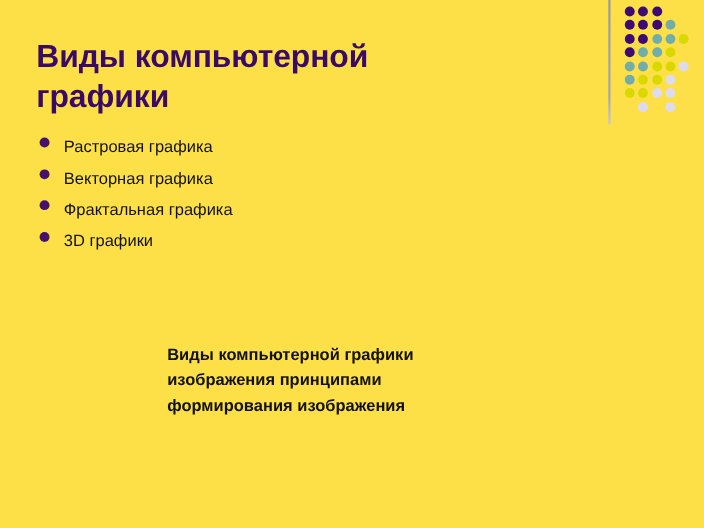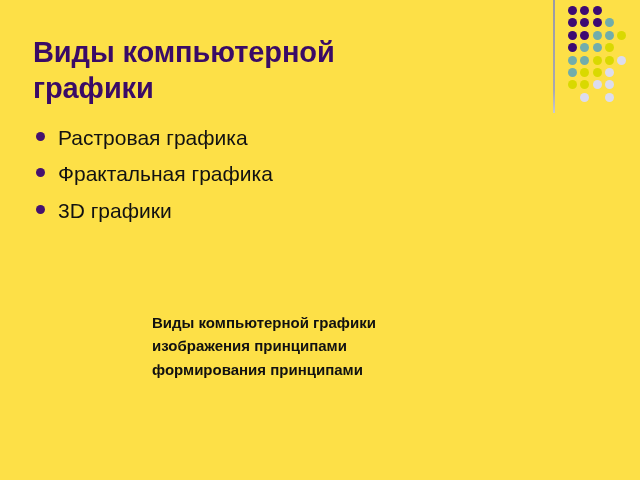--- a/index.html
+++ b/index.html
@@ -42,21 +42,21 @@
     top: 124px;
     width: 470px;
     list-style: none;
     margin: 0;
     padding: 0;
   }
   .bullet-item {
     display: flex;
     align-items: baseline;
     margin: 0 0 9px 0;
-    font-size: 21px;
+    font-size: 15px;
     line-height: 1.30;
     color: #121212;
   }
   .bullet-dot {
     flex: 0 0 auto;
     width: 9px;
     height: 9px;
     border-radius: 50%;
     background: #45126e;
     margin-right: 13px;
@@ -126,32 +126,36 @@
 
   <h1 class="slide-title">Виды компьютерной графики</h1>
 
   <ul class="bullet-list">
     <li class="bullet-item">
       <span class="bullet-dot"></span>
       <span class="bullet-text">Растровая графика</span>
     </li>
     <li class="bullet-item">
       <span class="bullet-dot"></span>
+      <span class="bullet-text">Векторная графика</span>
+    </li>
+    <li class="bullet-item">
+      <span class="bullet-dot"></span>
       <span class="bullet-text">Фрактальная графика</span>
     </li>
     <li class="bullet-item">
       <span class="bullet-dot"></span>
       <span class="bullet-text">3D графики</span>
     </li>
   </ul>
 
   <div class="caption-box">
     <div class="caption-line">Виды компьютерной графики</div>
     <div class="caption-line">изображения принципами</div>
-    <div class="caption-line">формирования принципами</div>
+    <div class="caption-line">формирования изображения</div>
   </div>
 
   <div class="divider-rule"></div>
 
   <div class="dot-grid">
       <span class="dot-grid-row"><span class="dot c-purple"></span><span class="dot c-purple"></span><span class="dot c-purple"></span><span class="dot c-none"></span><span class="dot c-none"></span></span>
       <span class="dot-grid-row"><span class="dot c-purple"></span><span class="dot c-purple"></span><span class="dot c-purple"></span><span class="dot c-teal"></span><span class="dot c-none"></span></span>
       <span class="dot-grid-row"><span class="dot c-purple"></span><span class="dot c-purple"></span><span class="dot c-teal"></span><span class="dot c-teal"></span><span class="dot c-yellow"></span></span>
       <span class="dot-grid-row"><span class="dot c-purple"></span><span class="dot c-teal"></span><span class="dot c-teal"></span><span class="dot c-yellow"></span><span class="dot c-none"></span></span>
       <span class="dot-grid-row"><span class="dot c-teal"></span><span class="dot c-teal"></span><span class="dot c-yellow"></span><span class="dot c-yellow"></span><span class="dot c-lavender"></span></span>

